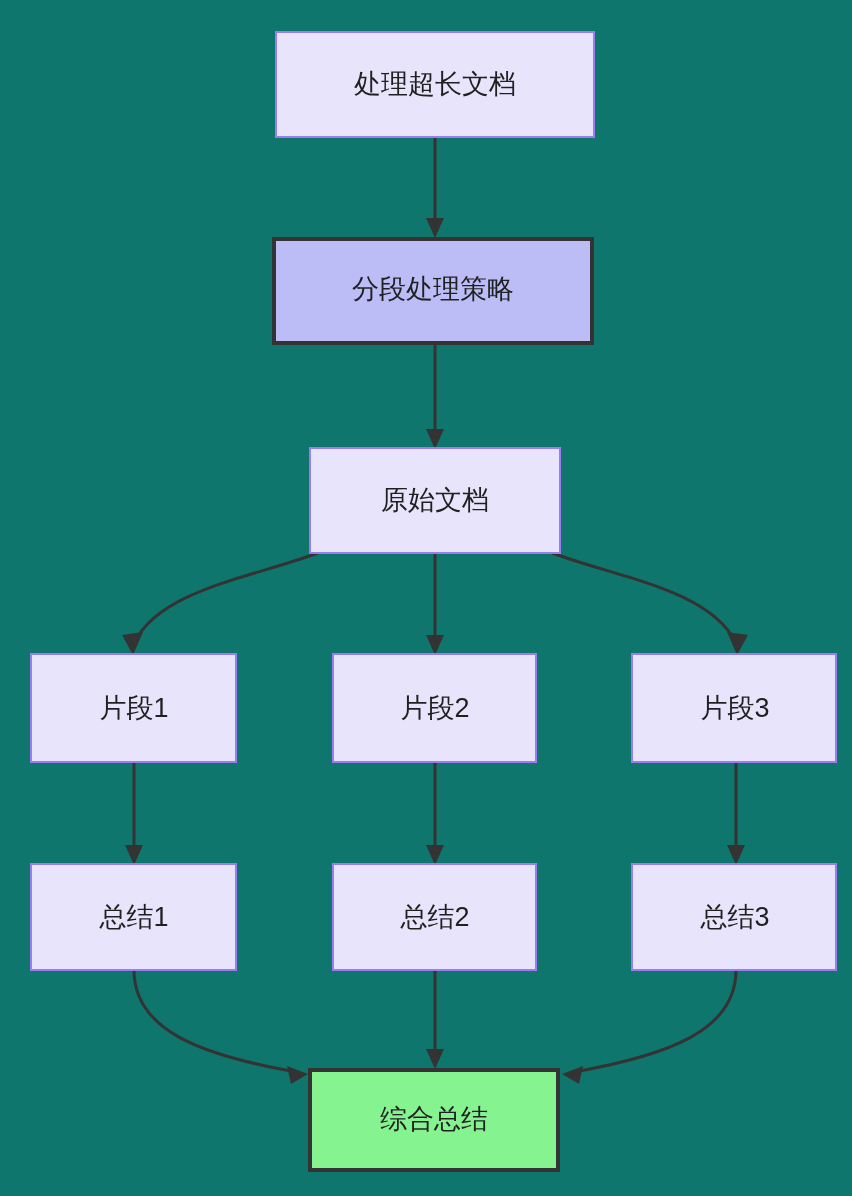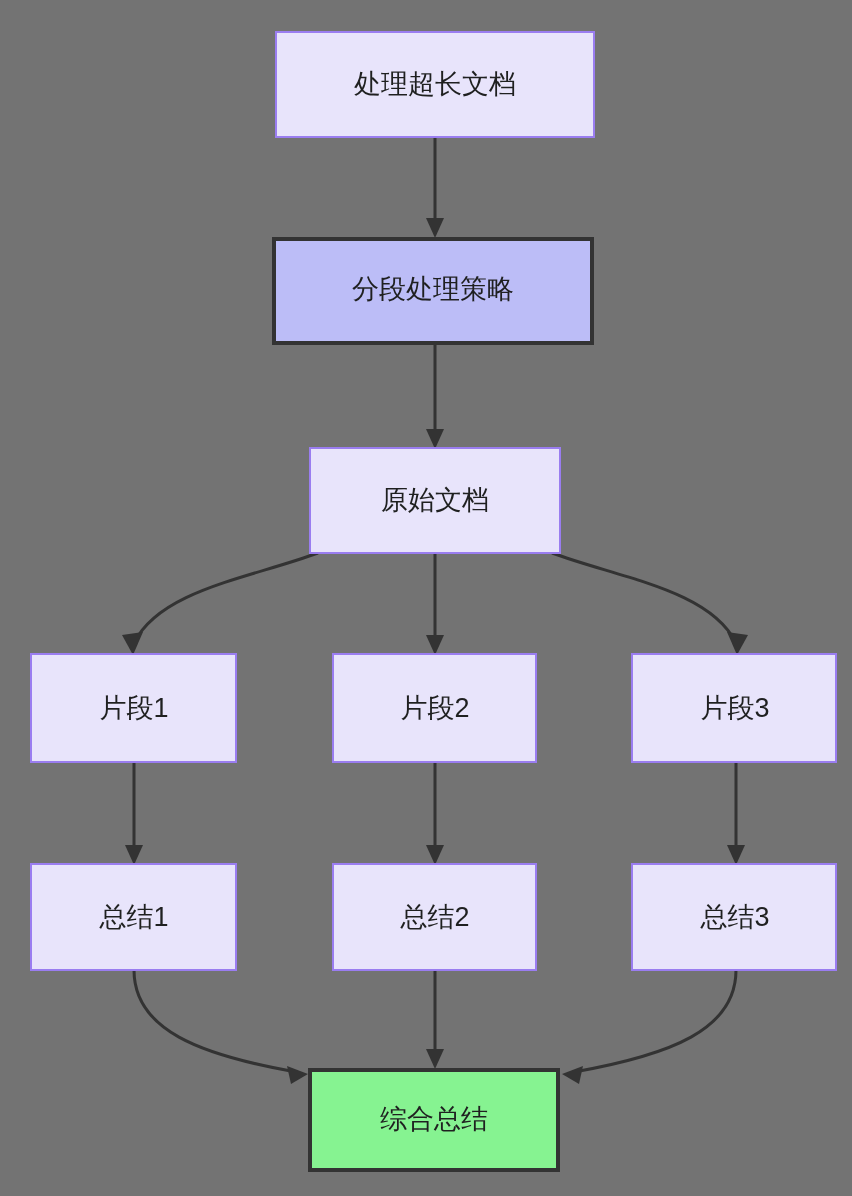--- a/index.html
+++ b/index.html
@@ -10,21 +10,21 @@
   body {
     width: 852px;
     height: 1196px;
     font-family: "Liberation Sans", "DejaVu Sans", sans-serif;
     overflow: hidden;
   }
   #flowchart-root {
     position: relative;
     width: 852px;
     height: 1196px;
-    background: #737373;
+    background: #0f766e;
   }
   svg.diagram {
     display: block;
     width: 852px;
     height: 1196px;
   }
   .node-rect {
     stroke-linejoin: miter;
   }
   .node-label {

